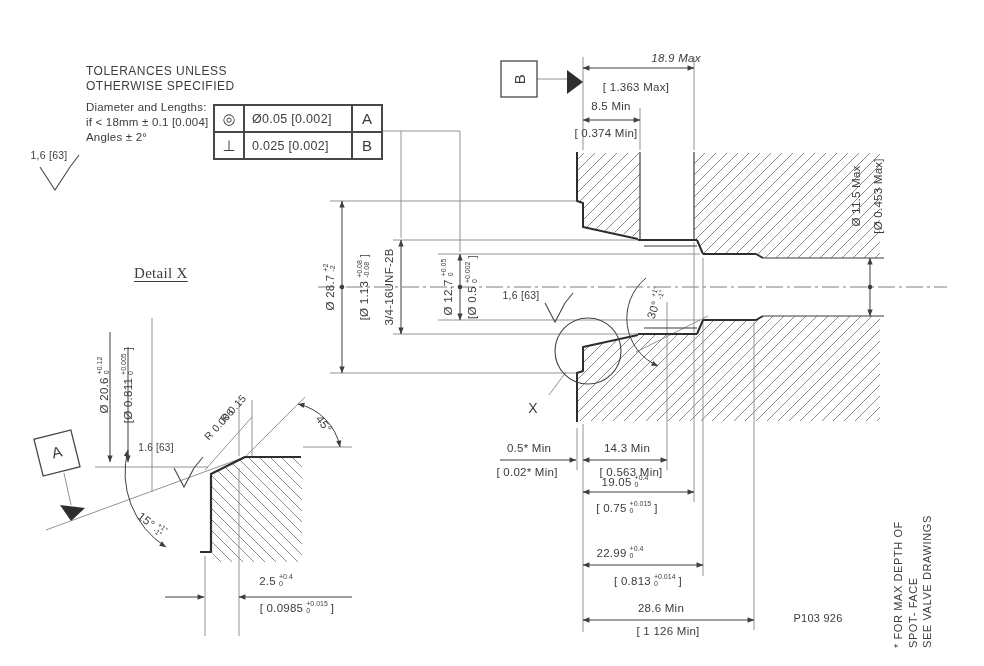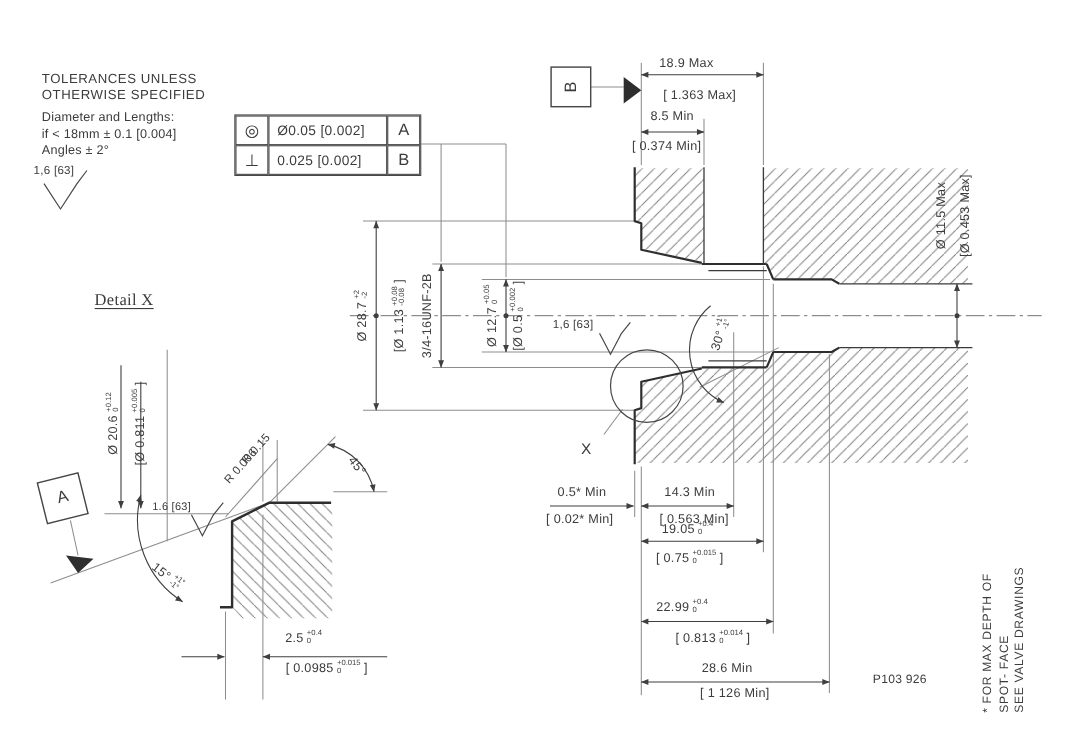--- a/index.html
+++ b/index.html
@@ -6,21 +6,21 @@
   #sheet{position:relative;width:984px;height:666px;background:#ffffff;overflow:hidden;
          font-family:"Liberation Sans",sans-serif;color:#3c3c3c;}
   svg{position:absolute;left:0;top:0;}
   .lab{position:absolute;transform:translate(-50%,-50%);white-space:nowrap;
        font-size:11.5px;letter-spacing:.25px;color:#3c3c3c;}
   .rot{transform:translate(-50%,-50%) rotate(-90deg);}
   .dim{display:inline-flex;align-items:center;}
   .tol{display:inline-flex;flex-direction:column;align-items:flex-start;
        font-size:7px;line-height:6.5px;letter-spacing:0;margin-left:3px;}
   .sfx{margin-left:3px;}
-  .blk{position:absolute;font-size:12px;line-height:15px;letter-spacing:.5px;}
+  .blk{position:absolute;font-size:12px;line-height:15px;letter-spacing:.5px;margin-left:48px;}
   .specs{font-size:11.5px;line-height:15px;letter-spacing:.2px;}
   .small{font-size:10.5px;}
   .title{font-size:15px;letter-spacing:.3px;text-decoration:underline;text-underline-offset:3px;}
   .fcf{position:absolute;left:213px;top:104px;display:grid;
        grid-template-columns:30px 108px 30px;grid-auto-rows:27px;
        border:1.3px solid #474747;background:#fff;}
   .fcf>div{display:flex;align-items:center;border:0.8px solid #474747;}
   .fcf .sym{justify-content:center;font-size:15px;}
   .fcf .val{padding-left:7px;font-size:12.5px;letter-spacing:.3px;}
   .fcf .dat{justify-content:center;font-size:15px;}
@@ -168,21 +168,21 @@
   <div class="val">Ø0.05  [0.002]</div>
   <div class="dat">A</div>
   <div class="sym">⊥</div>
   <div class="val">0.025  [0.002]</div>
   <div class="dat">B</div>
 </div>
 
 <span class="lab rot dletter" style="left:519px;top:79px;">B</span>
 <span class="lab dletter" style="left:57px;top:452px;transform:translate(-50%,-50%) rotate(-14deg);">A</span>
 
-<span class="lab" style="left:624px;top:58px;">18.9 Max</span>
+<span class="lab" style="left:676px;top:58px;font-style:italic;">18.9 Max</span>
 <span class="lab" style="left:636px;top:87px;">[ 1.363 Max]</span>
 <span class="lab" style="left:611px;top:106px;">8.5 Min</span>
 <span class="lab" style="left:606px;top:133px;">[ 0.374 Min]</span>
 
 <span class="lab rot" style="left:856px;top:196px;">Ø 11.5 Max</span>
 <span class="lab rot" style="left:878px;top:196px;">[Ø 0.453 Max]</span>
 
 <span class="lab rot" style="left:329px;top:287px;"><span class="dim">
         <span>Ø 28.7</span>
         <span class="tol">
@@ -285,21 +285,21 @@
 <span class="lab small" style="left:233px;top:408px;transform:translate(-50%,-50%) rotate(-48deg);">R 0.15</span>
 <span class="lab small" style="left:219px;top:424px;transform:translate(-50%,-50%) rotate(-48deg);">R 0.006</span>
 <span class="lab" style="left:324px;top:424px;transform:translate(-50%,-50%) rotate(52deg);">45°</span>
 <span class="lab" style="left:152px;top:524px;transform:translate(-50%,-50%) rotate(38deg);"><span class="dim">
         <span>15°</span>
         <span class="tol">
           <span>+1°</span>
           <span>-1°</span>
         </span>
       </span></span>
-<span class="lab" style="left:156px;top:461px;font-size:10px;">1.6 [63]</span>
+<span class="lab" style="left:156px;top:447px;font-size:10px;">1.6 [63]</span>
 <span class="lab" style="left:276px;top:580px;"><span class="dim">
         <span>2.5</span>
         <span class="tol">
           <span>+0.4</span>
           <span>0</span>
         </span>
       </span></span>
 <span class="lab" style="left:297px;top:607px;"><span class="dim">
         <span>[ 0.0985</span>
         <span class="tol">

